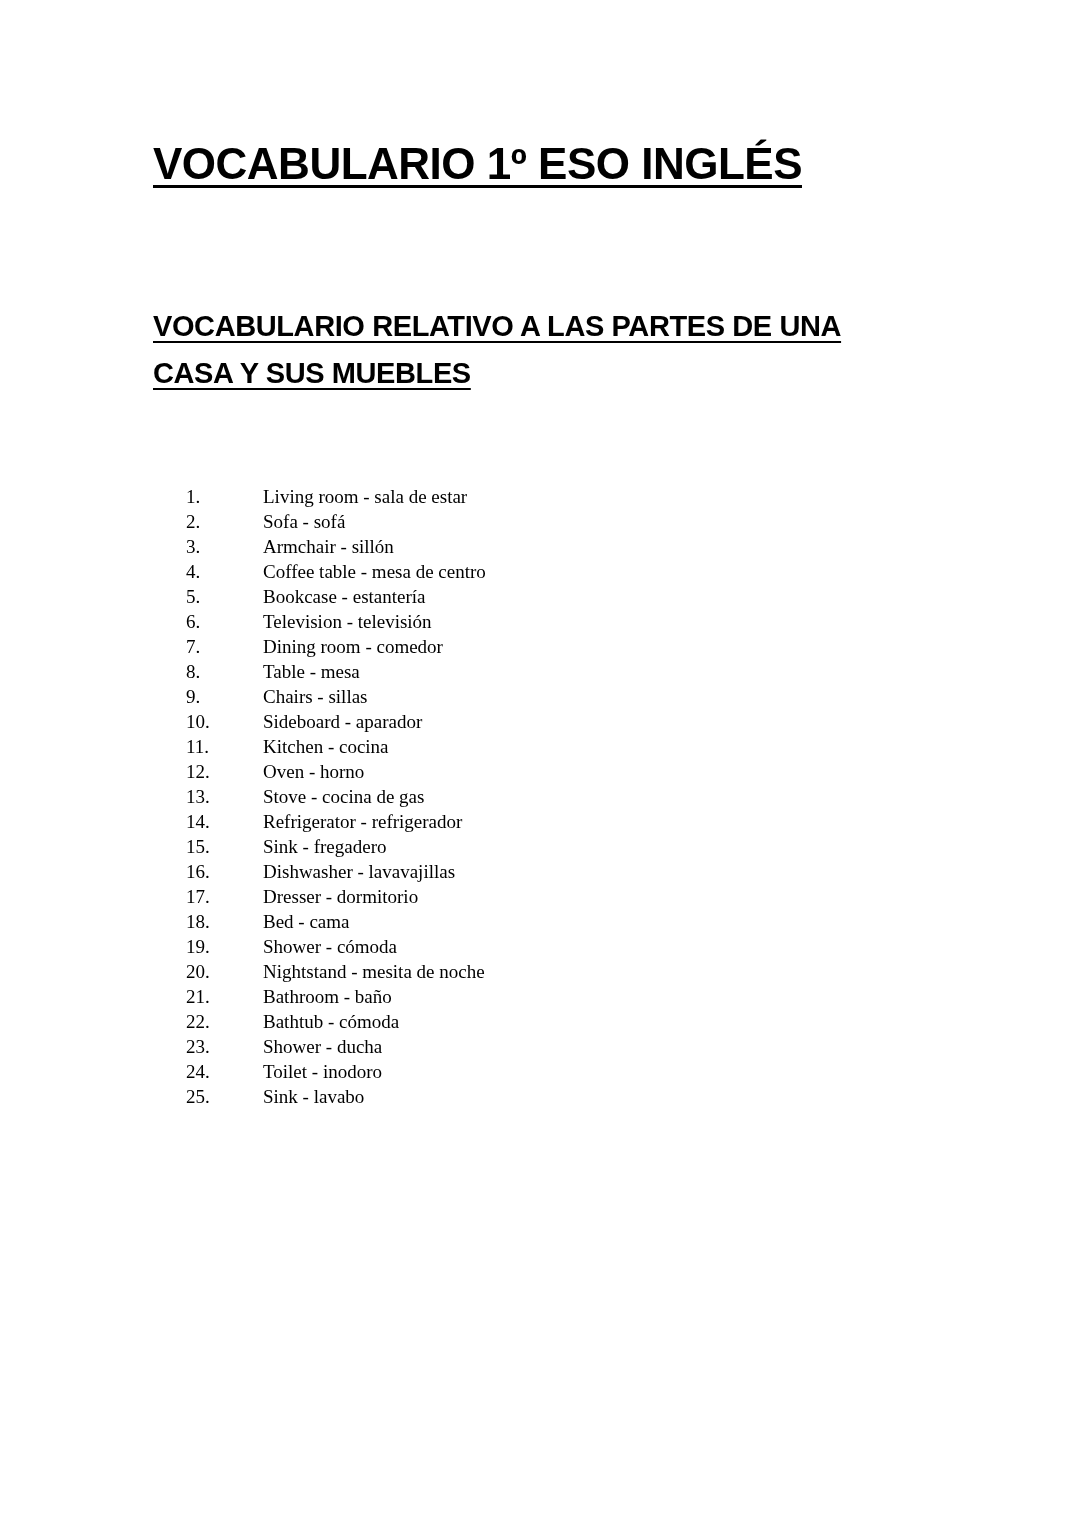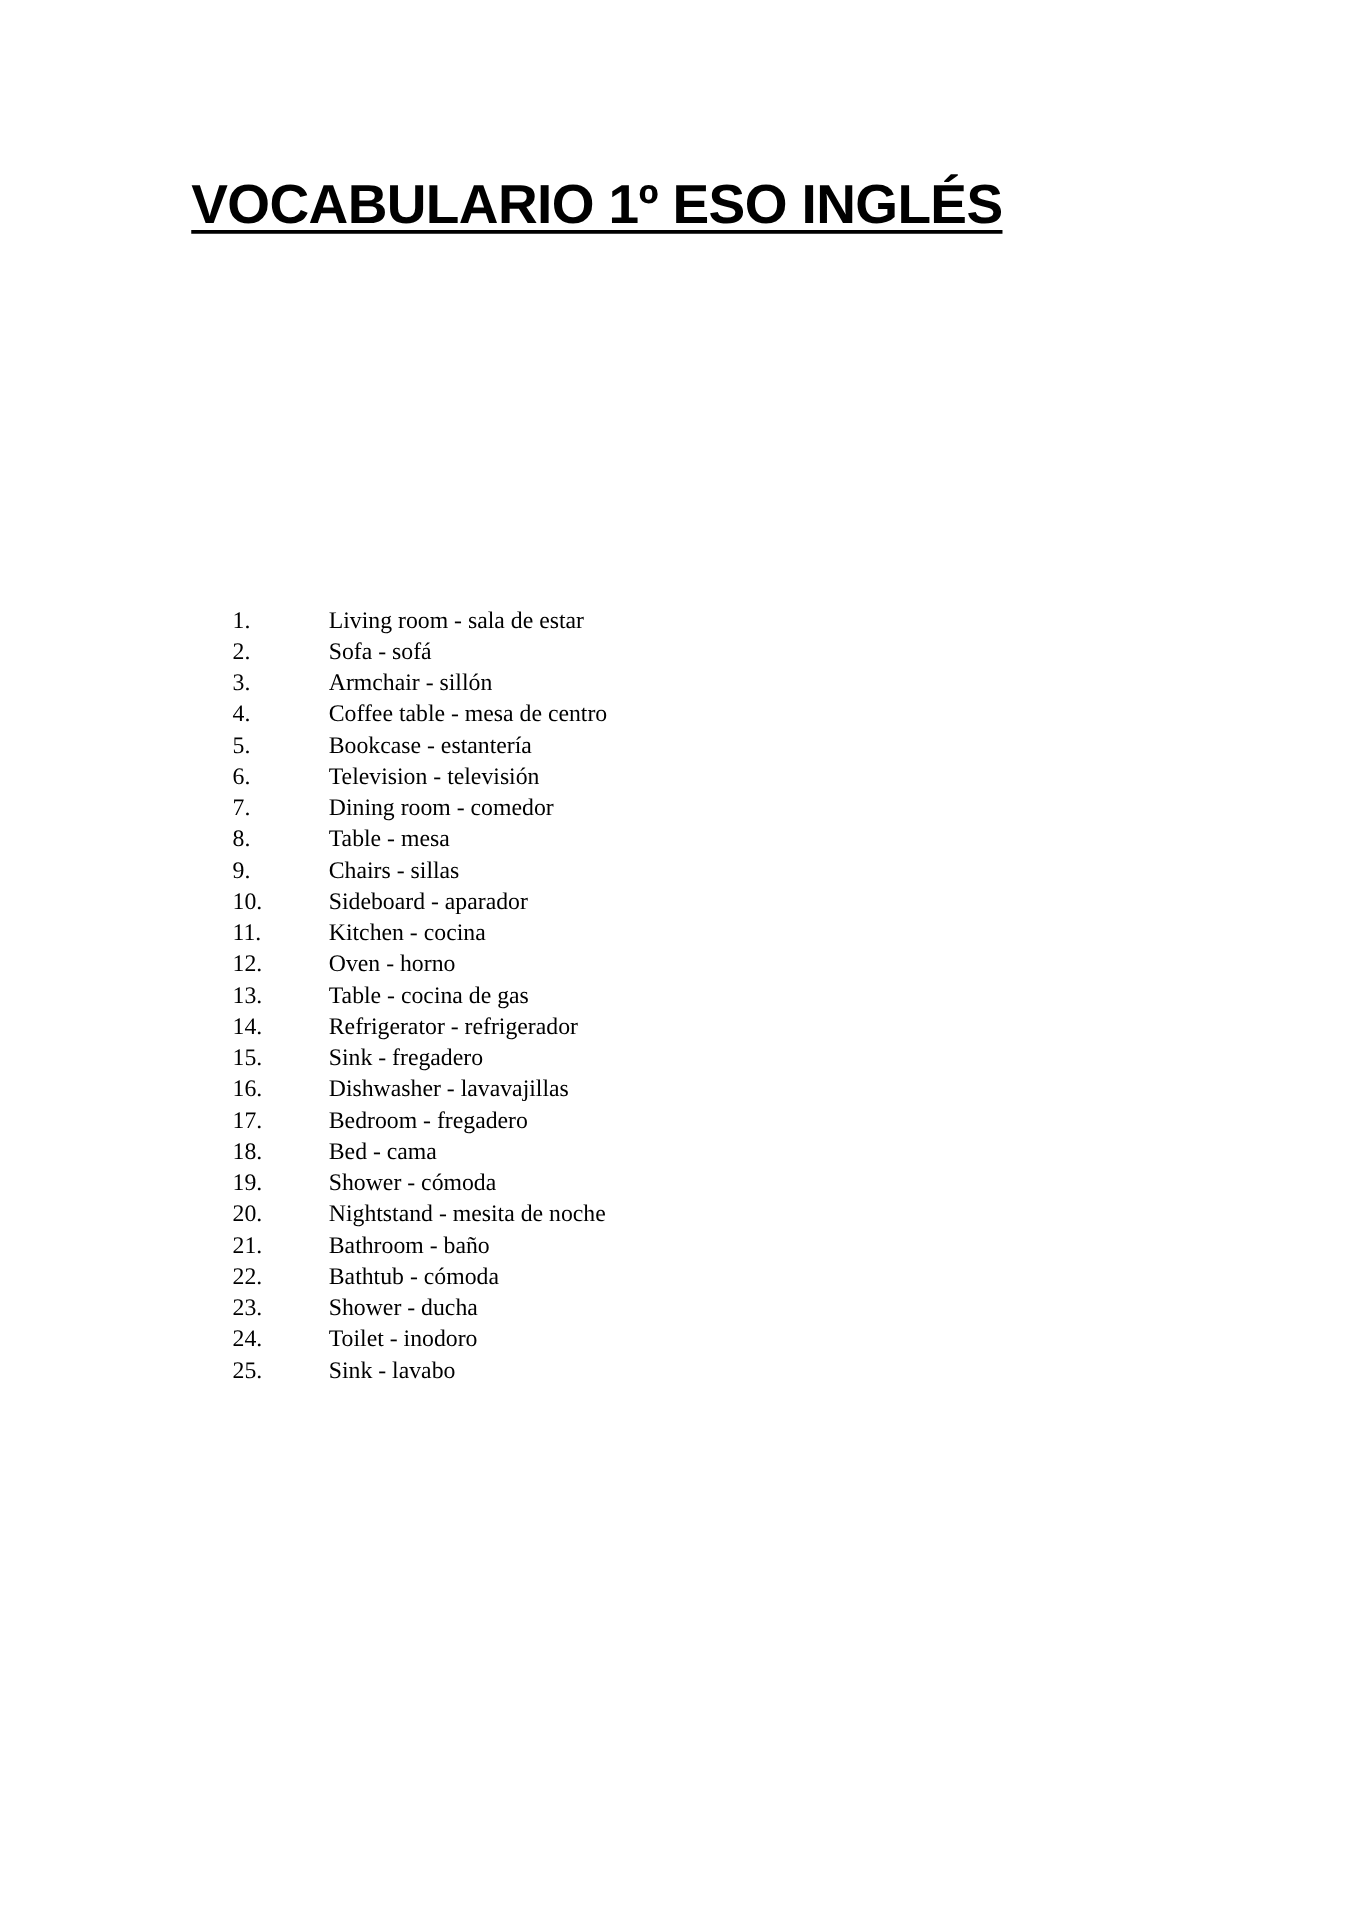--- a/index.html
+++ b/index.html
@@ -76,20 +76,21 @@
     .vocab-num.two-digit {
       padding-left: 6px;
     }
     .vocab-text { display: inline-block; margin-left: 44px; }
   </style>
 </head>
 <body>
 
 <div class="page">
   <h1 class="title">VOCABULARIO 1º ESO INGLÉS</h1>
+  <h2 class="subtitle">VOCABULARIO RELATIVO A LAS PARTES DE UNA CASA Y SUS MUEBLES</h2>
 
   <ol class="vocab-list">
     <li class="vocab-item">
         <span class="vocab-num">1.</span>
         <span class="vocab-text">Living room - sala de estar</span>
       </li>
     <li class="vocab-item">
         <span class="vocab-num">2.</span>
         <span class="vocab-text">Sofa - sofá</span>
       </li>
@@ -128,37 +129,37 @@
     <li class="vocab-item">
         <span class="vocab-num two-digit">11.</span>
         <span class="vocab-text">Kitchen - cocina</span>
       </li>
     <li class="vocab-item">
         <span class="vocab-num two-digit">12.</span>
         <span class="vocab-text">Oven - horno</span>
       </li>
     <li class="vocab-item">
         <span class="vocab-num two-digit">13.</span>
-        <span class="vocab-text">Table - cocina de gas</span>
+        <span class="vocab-text">Stove - cocina de gas</span>
       </li>
     <li class="vocab-item">
         <span class="vocab-num two-digit">14.</span>
         <span class="vocab-text">Refrigerator - refrigerador</span>
       </li>
     <li class="vocab-item">
         <span class="vocab-num two-digit">15.</span>
         <span class="vocab-text">Sink - fregadero</span>
       </li>
     <li class="vocab-item">
         <span class="vocab-num two-digit">16.</span>
         <span class="vocab-text">Dishwasher - lavavajillas</span>
       </li>
     <li class="vocab-item">
         <span class="vocab-num two-digit">17.</span>
-        <span class="vocab-text">Bedroom - fregadero</span>
+        <span class="vocab-text">Dresser - dormitorio</span>
       </li>
     <li class="vocab-item">
         <span class="vocab-num two-digit">18.</span>
         <span class="vocab-text">Bed - cama</span>
       </li>
     <li class="vocab-item">
         <span class="vocab-num two-digit">19.</span>
         <span class="vocab-text">Shower - cómoda</span>
       </li>
     <li class="vocab-item">

